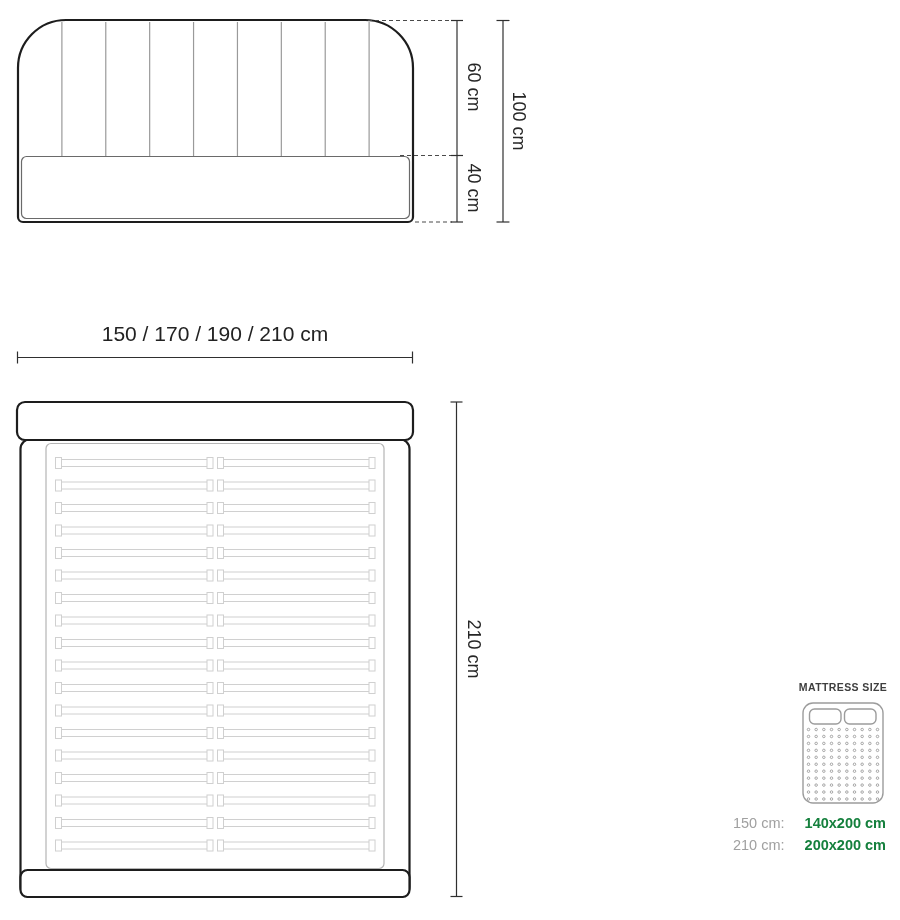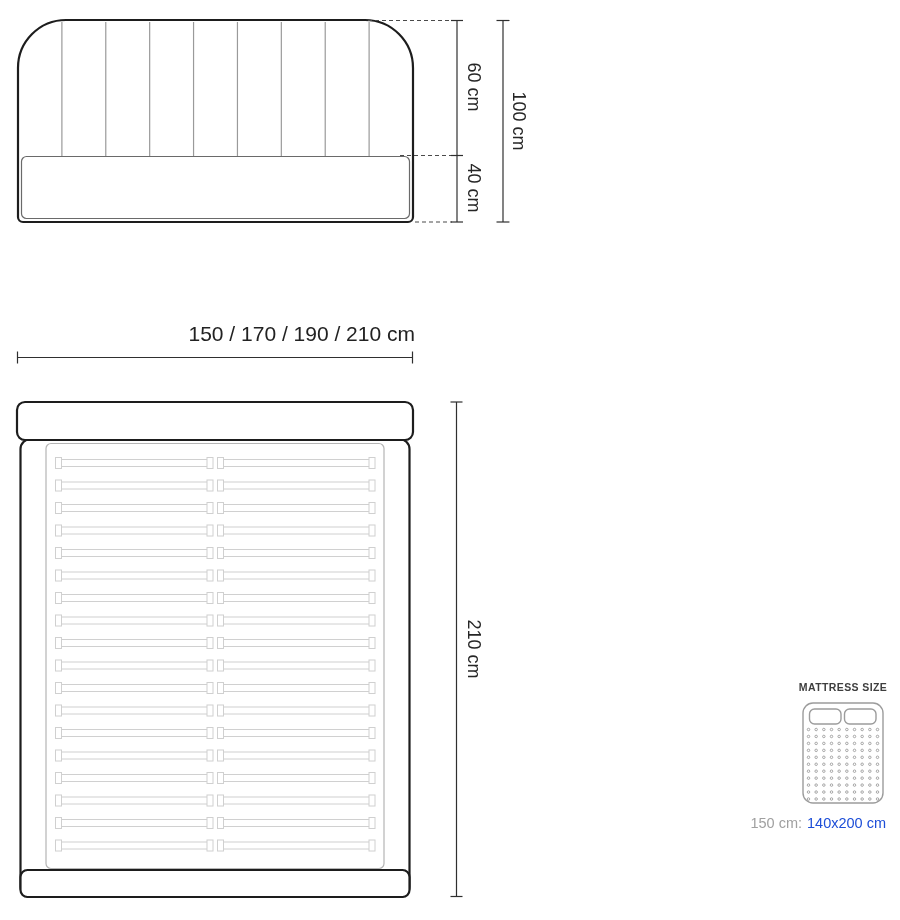--- a/index.html
+++ b/index.html
@@ -21,35 +21,35 @@
   .icon-stroke{fill:#ffffff;stroke:#9c9c9c;stroke-width:1.4;}
   .icon-dot{fill:none;stroke:#9c9c9c;stroke-width:0.9;}
 
   
   .dim-v{
     position:absolute;width:100px;height:20px;line-height:20px;
     text-align:center;font-size:18px;color:#262626;transform:rotate(90deg);
     white-space:nowrap;
   }
   .width-label{
-    position:absolute;left:15px;top:322px;width:400px;text-align:right;
+    position:absolute;left:15px;top:322px;width:400px;text-align:center;
     font-size:21px;color:#222222;white-space:nowrap;
   }
   .legend-title{
     position:absolute;left:783px;top:681px;width:120px;text-align:center;
     font-size:10.5px;font-weight:bold;letter-spacing:0.4px;color:#3e3e3e;
     white-space:nowrap;
   }
   .legend-rows{position:absolute;left:734px;top:815px;width:152px;}
   .legend-row{
     height:22px;display:flex;justify-content:flex-end;align-items:baseline;
-    gap:5px;font-size:14.5px;white-space:nowrap;
+    gap:20px;font-size:14.5px;white-space:nowrap;
   }
   .legend-row .lab{color:#a0a0a0;}
-  .legend-row .val{color:#1d4ed8;font-weight:normal;}
+  .legend-row .val{color:#15803d;font-weight:bold;}
 </style>
 </head>
 <body>
 
 <div id="stage">
 
   <svg id="linework" width="900" height="920" viewBox="0 0 900 920" xmlns="http://www.w3.org/2000/svg">
 
     <g>
       <path class="outline-dark" d="M 18 217 L 18 68 A 48 48 0 0 1 66 20 L 365 20 A 48 48 0 0 1 413 68 L 413 217 A 5 5 0 0 1 408 222 L 23 222 A 5 5 0 0 1 18 217 Z"></path>
@@ -334,14 +334,18 @@
 
   <div class="width-label">150 / 170 / 190 / 210 cm</div>
 
   <div class="legend-title">MATTRESS SIZE</div>
 
   <div class="legend-rows">
     <div class="legend-row">
       <span class="lab">150 cm:</span>
       <span class="val">140x200 cm</span>
     </div>
+    <div class="legend-row">
+      <span class="lab">210 cm:</span>
+      <span class="val">200x200 cm</span>
+    </div>
   </div>
 </div>
 
 </body></html>

